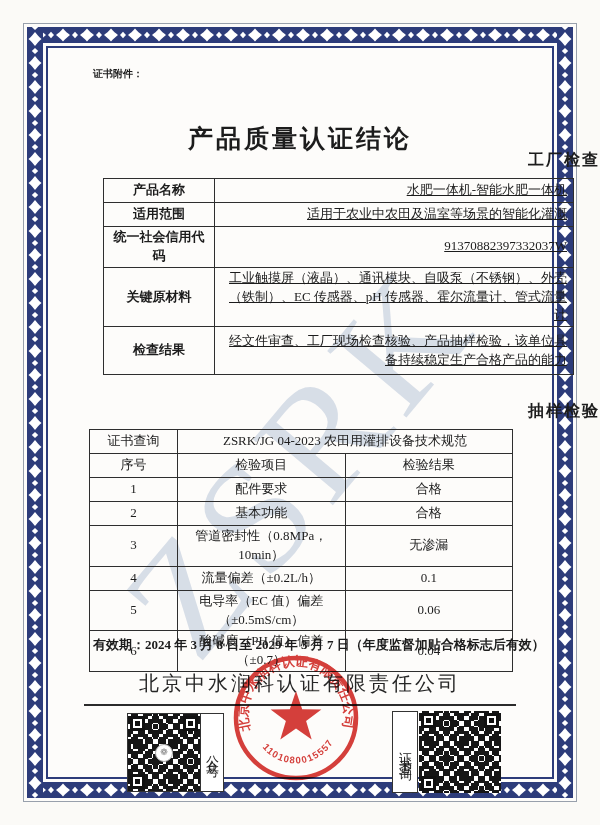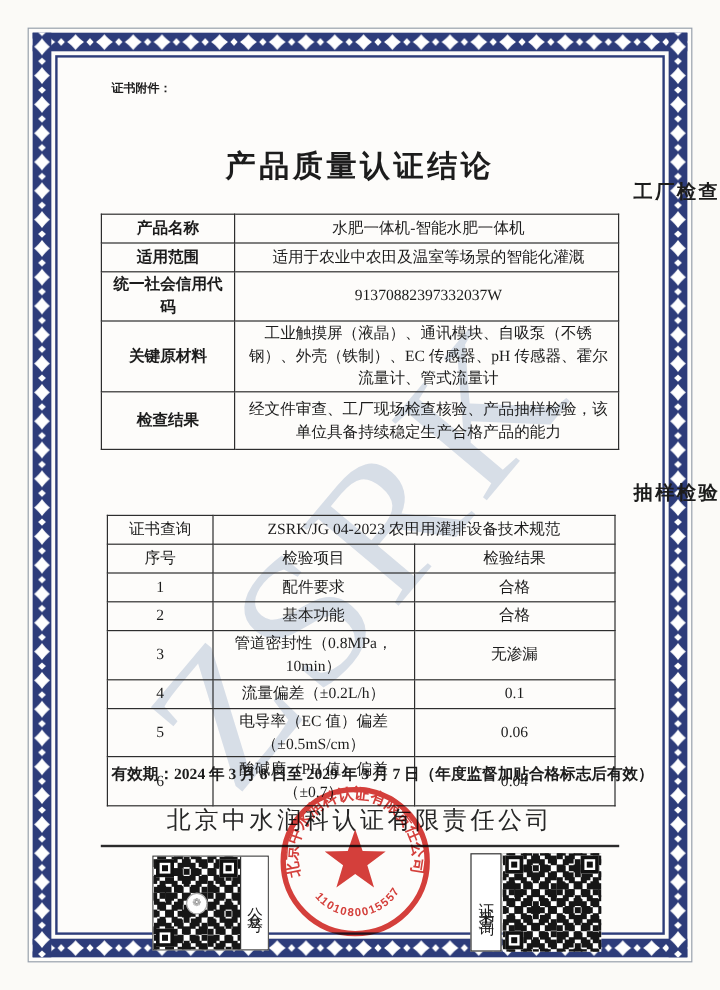--- a/index.html
+++ b/index.html
@@ -42,25 +42,25 @@
   
   .content{position:absolute;inset:0;z-index:2;}
   .abs{position:absolute;}
   .attachment{left:93px;top:67px;font-weight:bold;font-size:10px;}
   .title{left:0;right:0;top:102px;text-align:center;font-weight:bold;font-size:25px;letter-spacing:3px;font-family:"Liberation Sans","DejaVu Sans",sans-serif;margin-top:20px;}
   .sec-title{left:0;right:0;text-align:right;font-weight:bold;font-size:16px;letter-spacing:2px;}
   .sec1{top:150px;}
   .sec2{top:401px;margin-left:28px;}
   table{border-collapse:collapse;table-layout:fixed;background:transparent;}
   td{border:1.3px solid #2e2e2e;font-size:13px;line-height:1.45;padding:1px 6px;box-sizing:border-box;overflow:hidden;}
-  .t1{left:84px;top:178px;width:432px;}
+  .t1{left:103px;top:178px;width:471px;}
   .t1 td.lab{width:111px;text-align:center;font-weight:bold;}
   .t1 tr.s td{height:24px;}
   .t1 tr.d td{height:48px;}
-  .t1 td.val{text-align:center;padding-left:9px;}
+  .t1 td.val{text-align:right;padding-left:9px;text-decoration:underline;}
   .t2{left:89px;top:429px;width:424px;}
   .t2 td{text-align:center;height:24px;}
   .t2 .c1{width:88px;} .t2 .c3{width:106px;}
   .validity{left:93px;top:636px;font-weight:bold;font-size:13px;}
   .company{left:0;right:0;top:670px;text-align:center;font-size:20px;letter-spacing:3px;color:#262626;}
   .rule{left:84px;width:432px;top:704px;border-top:2px solid #2b2b2b;height:0;}
   
   .qr-fill{
     background:
       conic-gradient(#161616 0 25%, rgba(0,0,0,0) 0 50%, #161616 0 75%, rgba(0,0,0,0) 0) 0 0/10px 10px,

